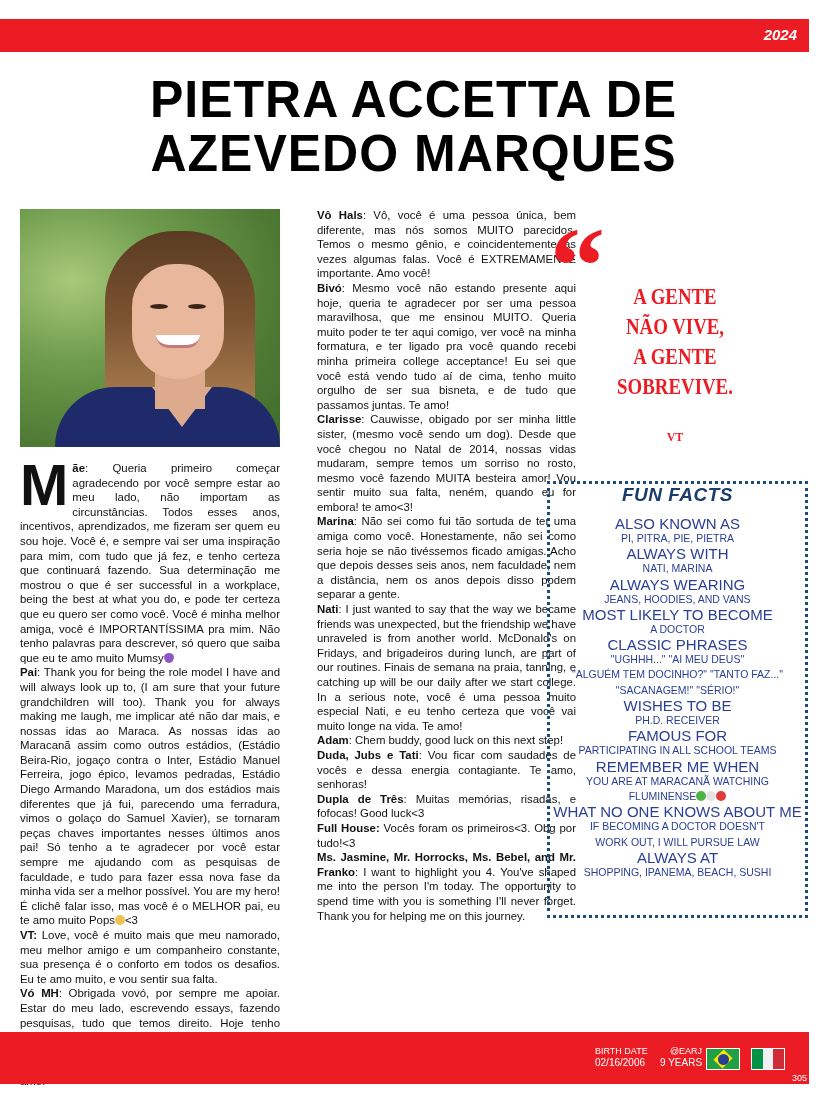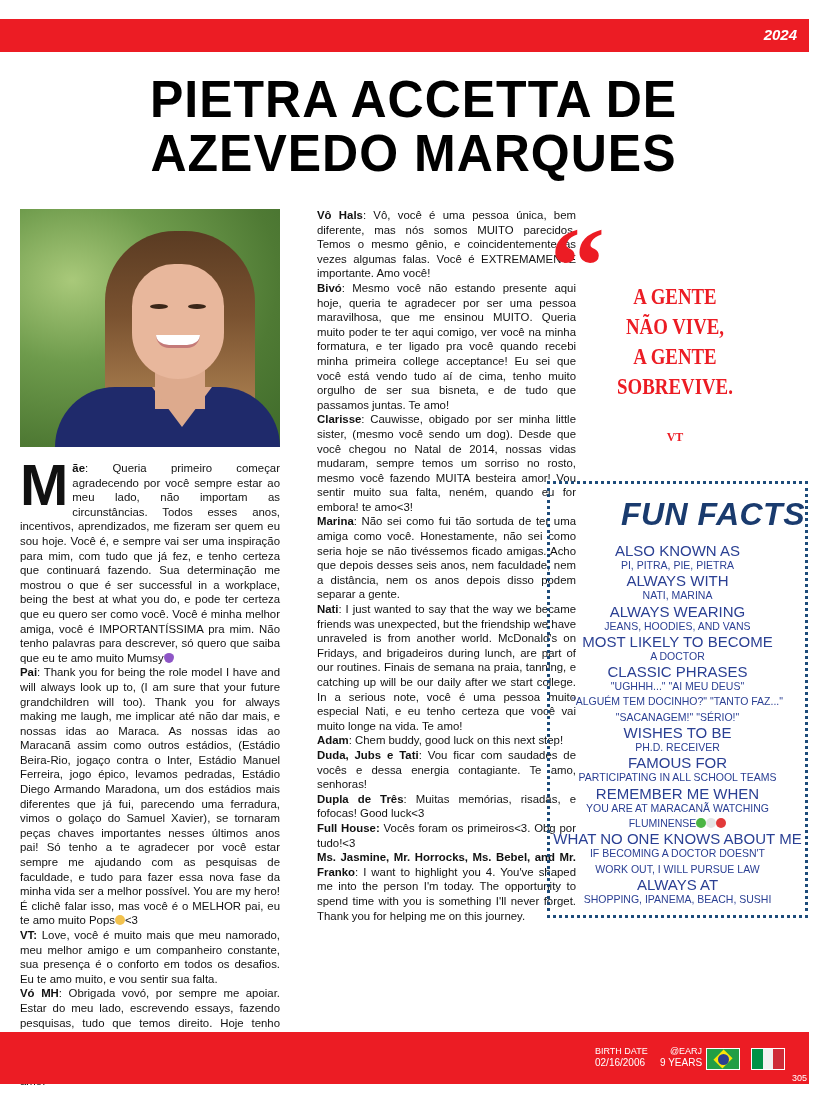--- a/index.html
+++ b/index.html
@@ -34,21 +34,21 @@
   .face-emoji { background: #f2c24e; }
   .heart-green { background: #4bb543; }
   .heart-white { background: #e4e4e4; }
   .heart-red { background: #e23a3a; }
 
   .quote-mark { position: absolute; left: 550px; top: 216px; color: #ec1c24; font-family: "Liberation Serif", serif; font-weight: bold; font-size: 110px; line-height: 100px; }
   .quote-text { position: absolute; left: 590px; top: 282px; width: 170px; text-align: center; color: #ec1c24; font-family: "Liberation Serif", serif; font-weight: bold; font-size: 23px; line-height: 30px; transform: scaleX(0.82); transform-origin: center; }
   .quote-author { position: absolute; left: 590px; top: 430px; width: 170px; text-align: center; color: #ec1c24; font-family: "Liberation Serif", serif; font-weight: bold; font-size: 12px; }
 
   .fun-box { position: absolute; left: 547px; top: 481px; width: 261px; height: 437px; border: 3px dotted #1d4b7a; }
-  .fun-title { text-align: right; margin-top: 12px; color: #1a3b6e; font-family: "Liberation Sans", sans-serif; font-weight: bold; font-style: italic; font-size: 32px; letter-spacing: 0.5px; }
+  .fun-title { text-align: center; color: #1a3b6e; font-family: "Liberation Sans", sans-serif; font-weight: bold; font-style: italic; font-size: 19px; letter-spacing: 0.5px; }
   .fun-list { margin-top: 10px; text-align: center; }
   .fun-q { color: #2a3f93; font-weight: normal; font-size: 15px; line-height: 15px; font-family: "Liberation Sans", sans-serif; }
   .fun-a { color: #2a3f93; font-size: 10.5px; line-height: 15.3px; font-family: "Liberation Sans", sans-serif; }
 
   .bottom-bar { position: absolute; left: 0; top: 1032px; width: 809px; height: 52px; background: #ec1c24; }
   .foot-labels { position: absolute; left: 595px; top: 1046px; color: #fff; font-size: 9px; line-height: 11px; font-family: "Liberation Sans", sans-serif; }
   .foot-labels .row { display: flex; gap: 10px; justify-content: space-between; }
   .foot-labels .vals { font-size: 10px; }
   .flag { position: absolute; top: 1048px; width: 34px; height: 22px; border: 1px solid #fff; }
   .flag-br { left: 706px; background: #229e45; }

